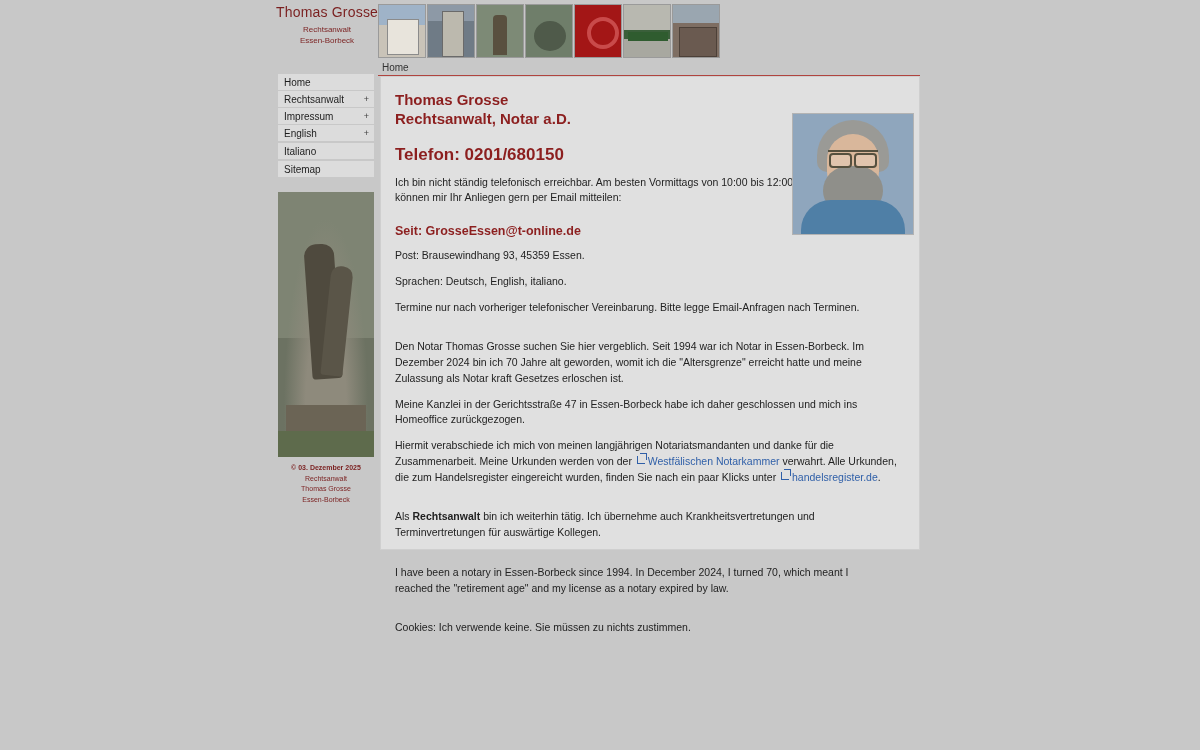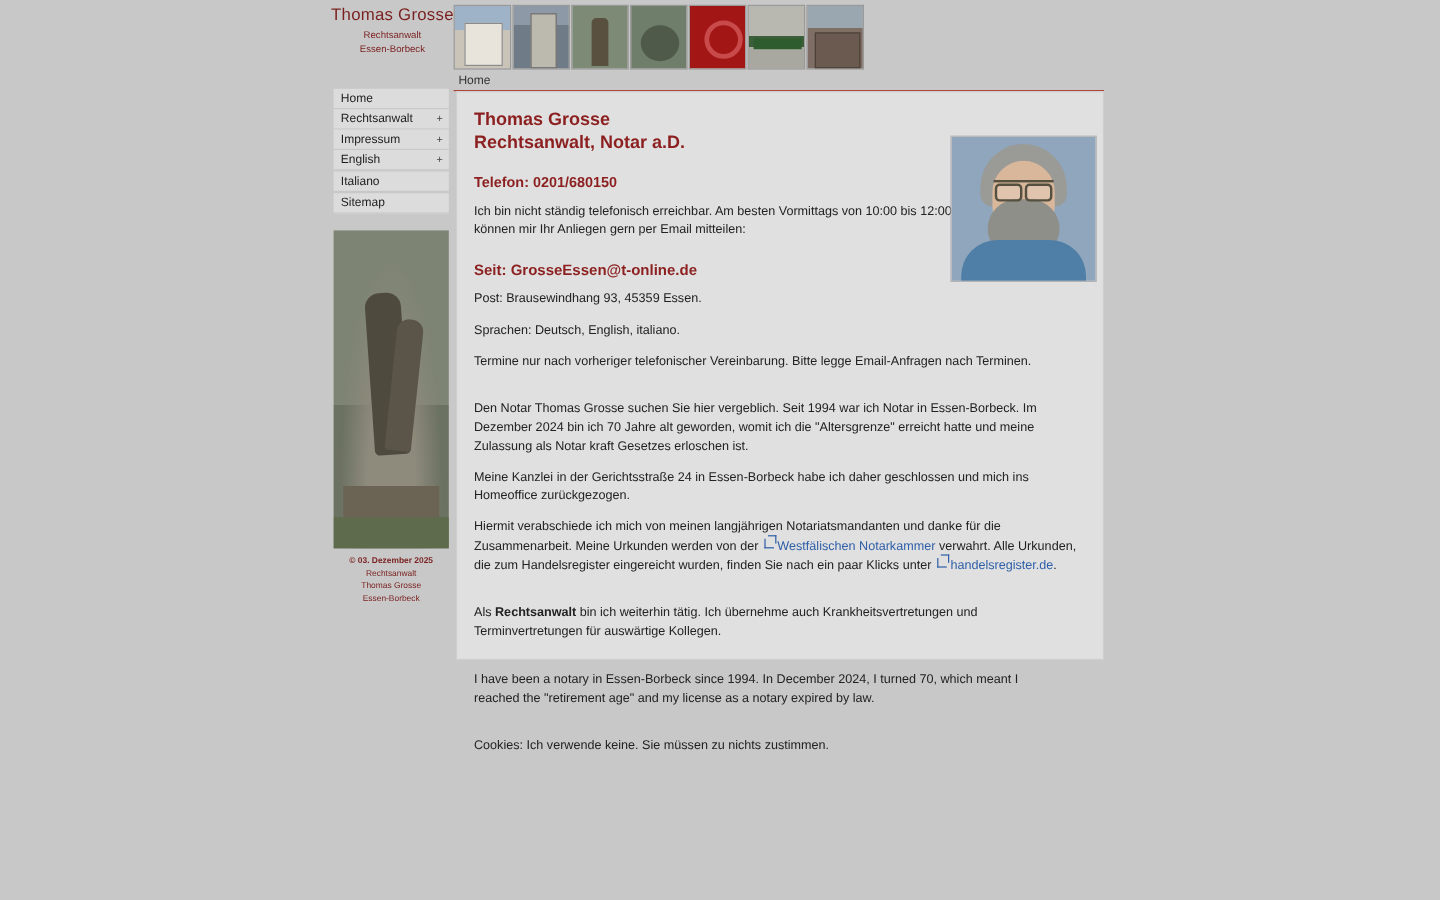--- a/index.html
+++ b/index.html
@@ -231,21 +231,21 @@
 
   h1.title {
     margin: 0;
     font-size: 15px;
     color: #8c1f1f;
     line-height: 1.25;
     font-weight: bold;
   }
   h2.phone {
     margin: 16px 0 0 0;
-    font-size: 12px;
+    font-size: 17px;
     color: #8c1f1f;
     font-weight: bold;
   }
   p.para {
     margin: 10px 0 0 0;
     font-size: 10.5px;
     line-height: 1.5;
     color: #222;
     max-width: 510px;
   }
@@ -376,21 +376,21 @@
 
     <h2 class="email">Seit: GrosseEssen@t-online.de</h2>
 
     <p class="para">Post: Brausewindhang 93, 45359 Essen.</p>
     <p class="para">Sprachen: Deutsch, English, italiano.</p>
     <p class="para">Termine nur nach vorheriger telefonischer Vereinbarung. Bitte legge Email-Anfragen nach Terminen.</p>
 
     <div class="spacer-lg"></div>
 
     <p class="para">Den Notar Thomas Grosse suchen Sie hier vergeblich. Seit 1994 war ich Notar in Essen-Borbeck. Im Dezember 2024 bin ich 70 Jahre alt geworden, womit ich die "Altersgrenze" erreicht hatte und meine Zulassung als Notar kraft Gesetzes erloschen ist.</p>
-    <p class="para">Meine Kanzlei in der Gerichtsstraße 24 in Essen-Borbeck habe ich daher geschlossen und mich ins Homeoffice zurückgezogen.</p>
+    <p class="para">Meine Kanzlei in der Gerichtsstraße 47 in Essen-Borbeck habe ich daher geschlossen und mich ins Homeoffice zurückgezogen.</p>
 
     <p class="para">
       <span>Hiermit verabschiede ich mich von meinen langjährigen Notariatsmandanten und danke für die Zusammenarbeit. Meine Urkunden werden von der</span>
       <span class="extico"></span>
       <a class="extlink">Westfälischen Notarkammer</a>
       <span>verwahrt. Alle Urkunden, die zum Handelsregister eingereicht wurden, finden Sie nach ein paar Klicks unter</span>
       <span class="extico"></span>
       <a class="extlink">handelsregister.de</a><span>.</span>
     </p>
 

